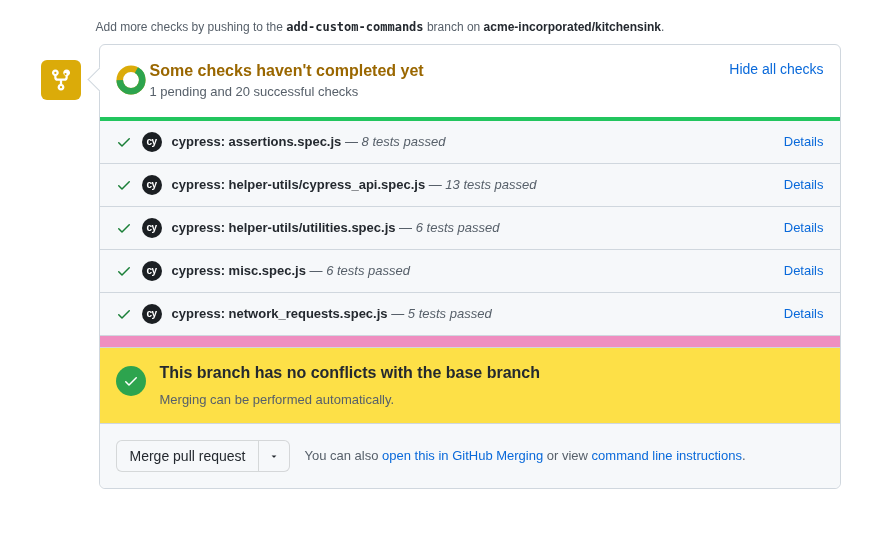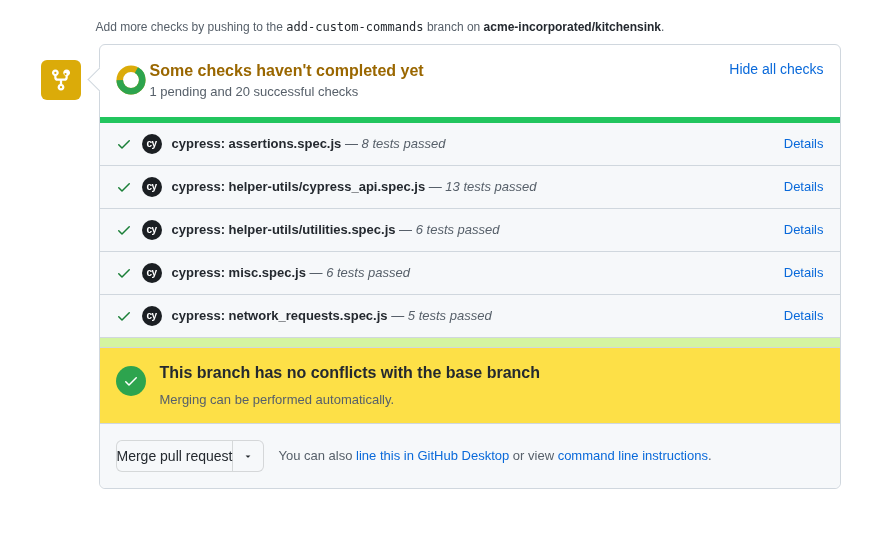--- a/index.html
+++ b/index.html
@@ -13,21 +13,21 @@
     .page-wrap {
       max-width: 800px;
       margin: 0 auto;
     }
     .hint-line {
       color: #57606a;
       font-size: 12px;
       margin-left: 55px;
       margin-bottom: 10px;
     }
-    .hint-line .mono { font-family: ui-monospace, SFMono-Regular, Menlo, monospace; font-weight: 400; color: #24292f; }
+    .hint-line .mono { font-family: ui-monospace, SFMono-Regular, Menlo, monospace; font-weight: 700; color: #24292f; }
     .hint-line .strong { font-weight: 600; color: #24292f; }
 
     .timeline {
       display: flex;
       align-items: flex-start;
       gap: 18px;
     }
     .merge-badge {
       width: 40px; height: 40px;
       background: #dbab09;
@@ -80,24 +80,24 @@
       margin-top: 2px;
     }
     .hide-link {
       color: #0969da;
       font-size: 14px;
       cursor: pointer;
       white-space: nowrap;
     }
 
     .checks-list {
-      border-top: 6px solid #22c55e;
+      border-top: 4px solid #22c55e;
       max-height: 230px;
       overflow-y: hidden;
-      background: #bef264;
+      background: #ec4899;
       position: relative;
     }
     .check-row {
       display: flex;
       align-items: center;
       gap: 10px;
       padding: 11px 16px;
       border-bottom: 1px solid #d0d7de;
       font-size: 13px;
       background: #f6f8fa;
@@ -166,21 +166,21 @@
       gap: 14px;
       background: #f6f8fa;
       border-radius: 0 0 6px 6px;
     }
     .btn-group {
       display: flex;
     }
     .btn {
       background: #f6f8fa;
       border: 1px solid rgba(27,31,36,0.15);
-      padding: 7px 0;
+      padding: 7px 13px;
       font-size: 14px;
       font-weight: 500;
       border-radius: 6px 0 0 6px;
       cursor: pointer;
       color: #24292f;
       background: #f6f8fa;
     }
     .btn-dd {
       border-radius: 0 6px 6px 0;
       border-left: none;
@@ -297,20 +297,20 @@
       <div class="merge-actions">
         <div class="btn-group">
           <button class="btn">Merge pull request</button>
           <button class="btn btn-dd">
             <svg viewBox="0 0 16 16" width="10" height="10" fill="currentColor">
                 <path d="m4.427 7.427 3.396 3.396a.25.25 0 0 0 .354 0l3.396-3.396A.25.25 0 0 0 11.396 7H4.604a.25.25 0 0 0-.177.427Z"></path>
               </svg>
           </button>
         </div>
         <div class="merge-note">
-          <span>You can also </span><a>line this in GitHub Desktop</a><span> or view </span><a>command line instructions</a><span>.</span>
+          <span>You can also </span><a>open this in GitHub Merging</a><span> or view </span><a>command line instructions</a><span>.</span>
         </div>
       </div>
 
     </div>
 
   </div>
 </div>
 
 </body></html>

